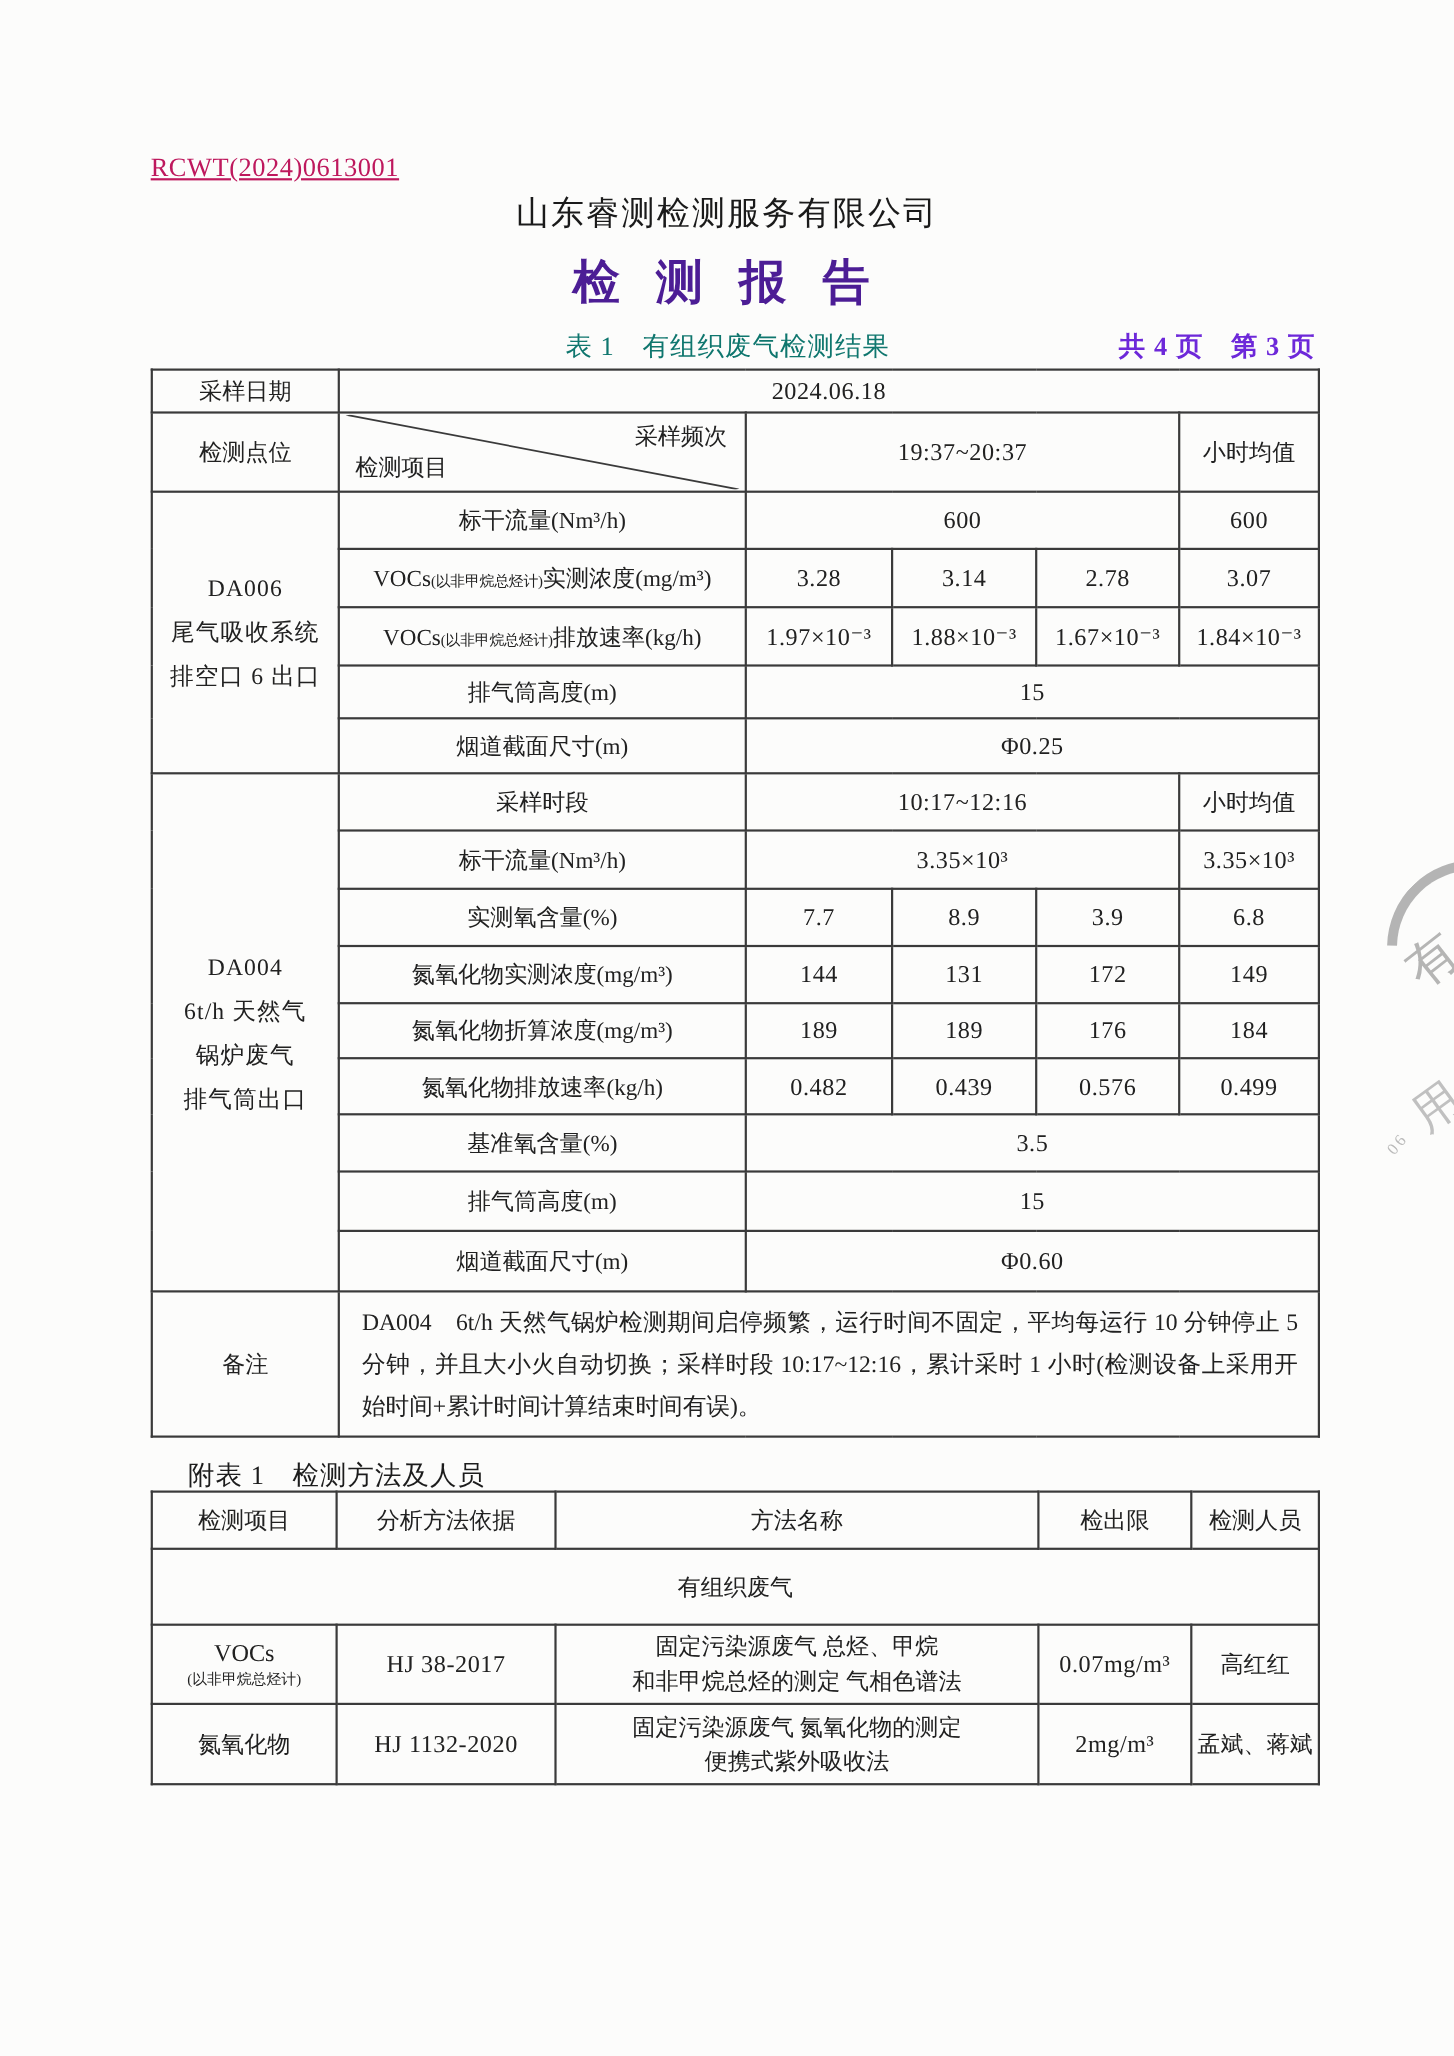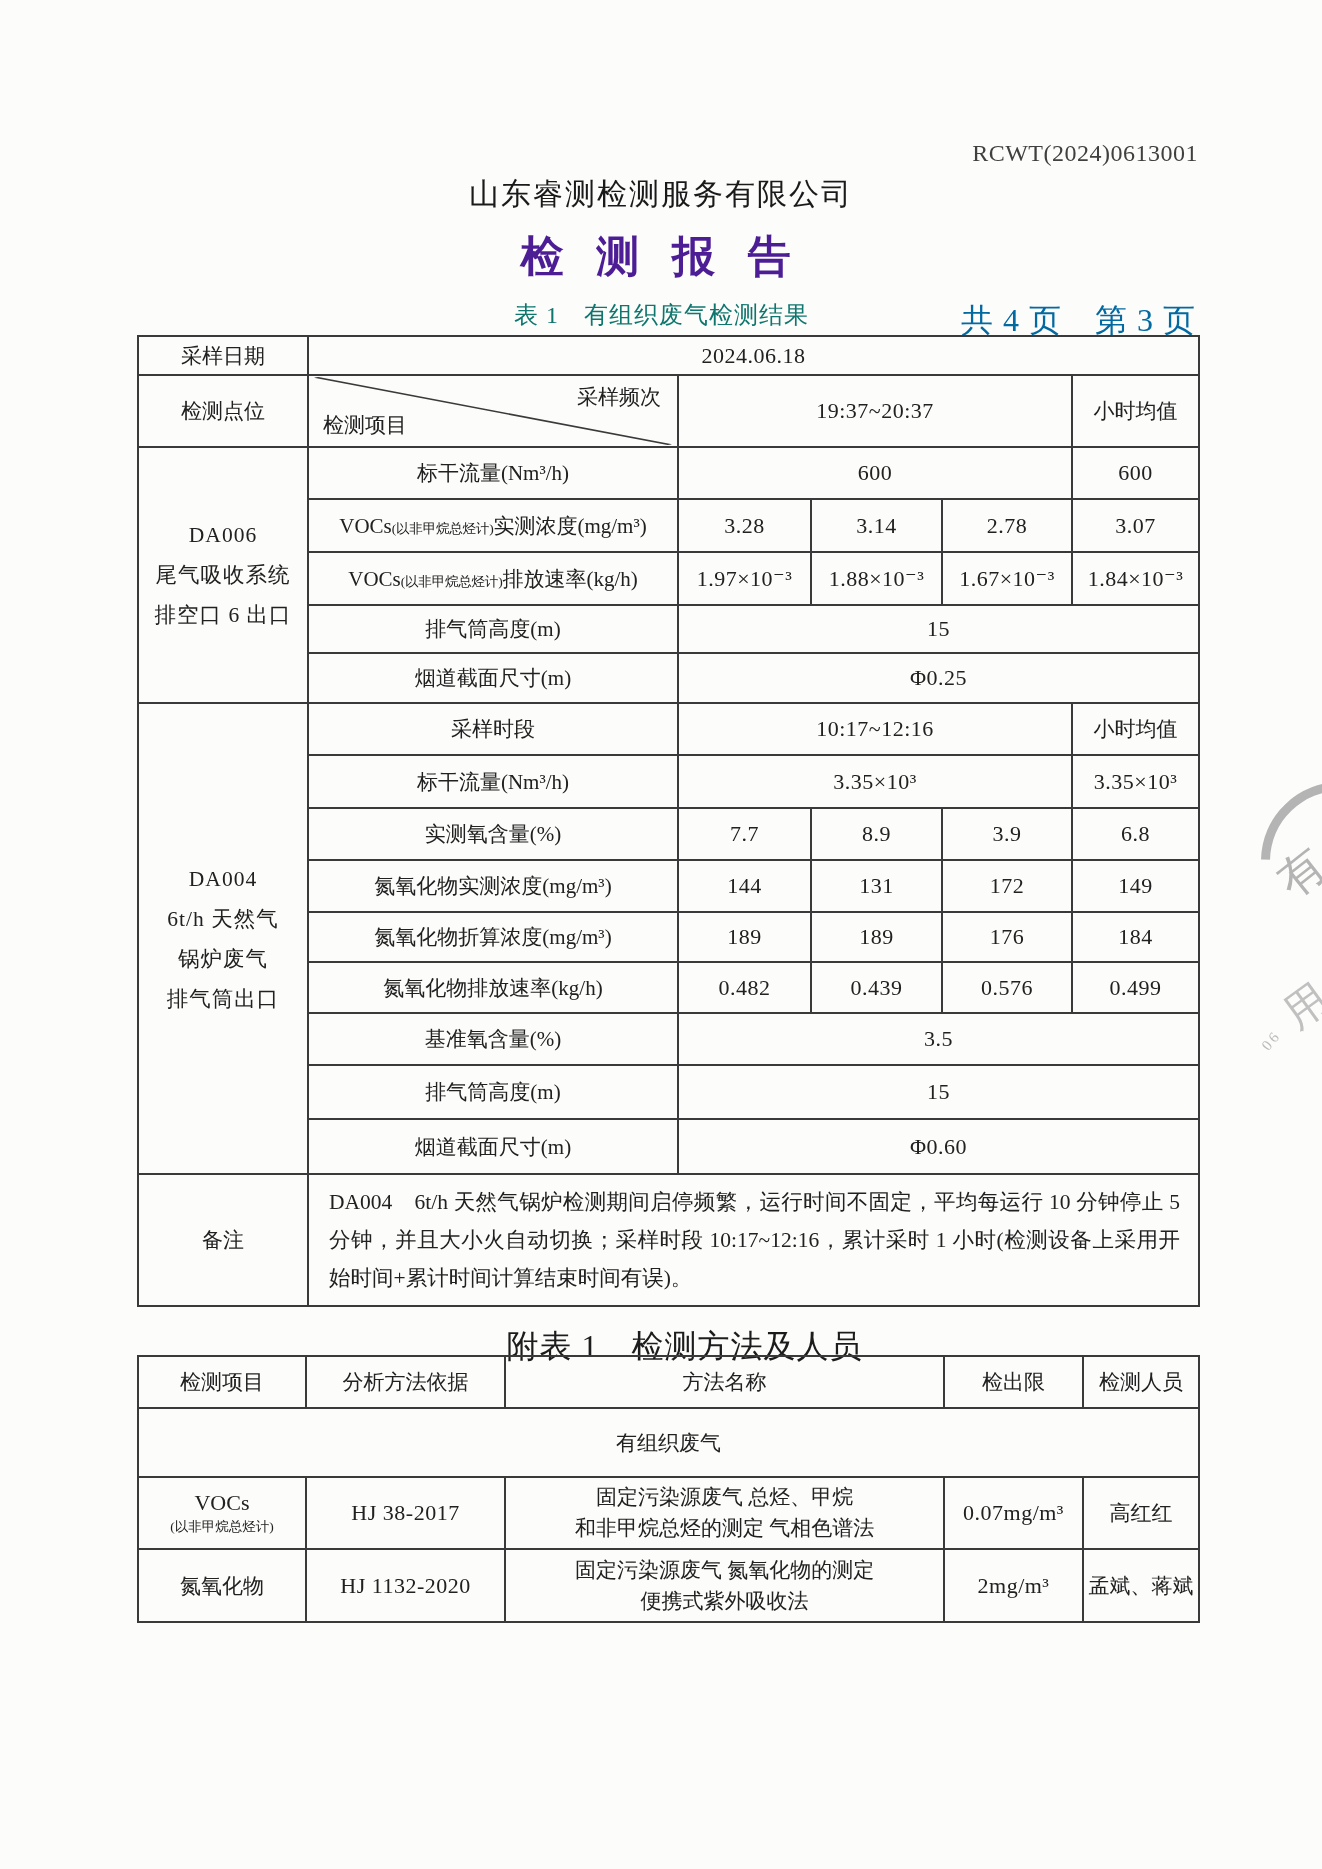--- a/index.html
+++ b/index.html
@@ -5,34 +5,34 @@
   html,body { margin:0; padding:0; background:#e8e8e8; }
   .page {
     position:relative; width:1322px; height:1869px; margin:0 auto;
     background:#fcfcfb; overflow:hidden; color:#222;
     font-family:"Liberation Serif","DejaVu Serif",serif;
   }
 
   
   .report-code {
     position:absolute; top:140px; left:137px; width:1061px;
-    text-align:right; font-size:24px; letter-spacing:0.5px; color:#404040;
+    text-align:left; font-size:24px; letter-spacing:0.5px; color:#be185d;text-decoration:underline;
   }
   .company-name {
     position:absolute; top:174px; left:0; width:1322px;
     text-align:center; font-size:30px; letter-spacing:2px; color:#1a1a1a;
   }
   .report-title {
     position:absolute; top:228px; left:0; width:1322px;
     text-align:center; font-size:43px; font-weight:bold;
     letter-spacing:11px; color:#4c1d95;
   }
   .caption-row { position:absolute; top:299px; left:137px; width:1061px; height:30px; }
   .t1-caption  { position:absolute; left:377px; top:0; font-size:24px; letter-spacing:1px; color:#0f766e; }
-  .page-info   { position:absolute; right:2px; top:0; font-size:32px; letter-spacing:1px; color:#0369a1; }
+  .page-info   { position:absolute; right:2px; top:0; font-size:24px; letter-spacing:1px; color:#6d28d9;font-weight:bold; }
 
   
   table { border-collapse:collapse; table-layout:fixed; }
   td {
     border:2px solid #3a3a3a; text-align:center; vertical-align:middle;
     font-size:21px; padding:0 4px; color:#212121; overflow:hidden;
   }
   .t1 { position:absolute; left:137px; top:335px; width:1061px; }
   .t2 { position:absolute; left:137px; top:1355px; width:1061px; }
 
@@ -50,22 +50,22 @@
 
   
   .remark-cell {
     text-align:left; padding:8px 18px 8px 20px;
     font-size:21.5px; line-height:38px; text-align:justify;
   }
 
   
   .t2-caption {
     position:absolute; top:1325px; left:137px; width:1061px;
-    text-align:center; padding-left:34px; box-sizing:border-box;
-    font-size:32px; letter-spacing:1px; color:#1c1c1c;
+    padding-left:34px; box-sizing:border-box;
+    font-size:24px; letter-spacing:1px; color:#1c1c1c;
   }
   .method-cell div { line-height:31px; }
   .item-main { font-size:22px; line-height:28px; }
   .item-sub  { font-size:13.5px; line-height:20px; }
 
   
   .stamp { position:absolute; top:770px; right:0; width:75px; height:330px; pointer-events:none; }
   .stamp-arc {
     position:absolute; left:14px; top:12px; width:140px; height:140px;
     border-radius:50%; border:9px solid transparent; border-top-color:#9d9d9d;

